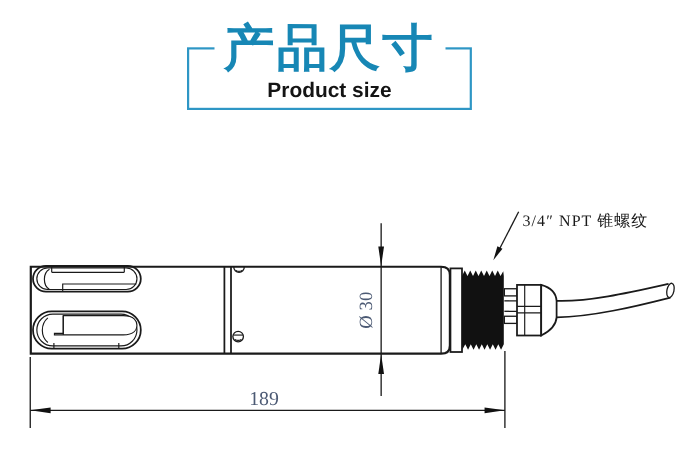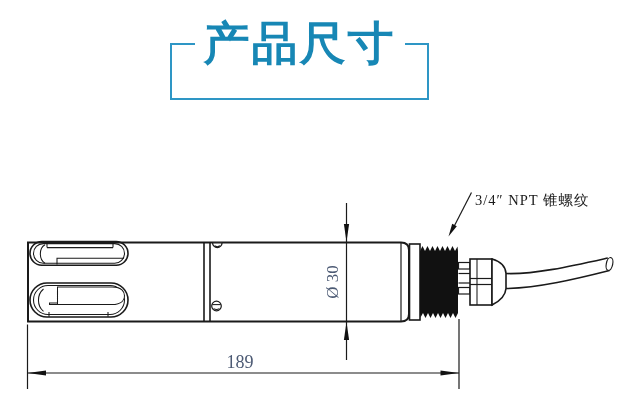--- a/index.html
+++ b/index.html
@@ -27,20 +27,21 @@
   text.dim{fill:var(--dim-color,#4c5a74);font-family:"Liberation Serif",serif;}
   text.ann{fill:#1a1a1a;font-family:"Liberation Serif",serif;letter-spacing:1px;}
 </style>
 </head>
 <body>
 
 <div class="page">
 
   <div class="title-box">
     <span class="title-cn">产品尺寸</span>
+    <span class="title-en">Product size</span>
   </div>
 
   <svg class="drawing" width="628" height="409" viewBox="0 0 628 409">
 
     <g>
       <path class="ln s20" d="M28,242.5 L401,242.5 Q409,242.5 409,250 L409,314 Q409,321.5 401,321.5 L28,321.5 Z"></path>
       <path class="ln s12" d="M401,242.5 L401,321.5"></path>
       <path class="ln s16" d="M204,242.5 L204,321.5"></path>
       <path class="ln s16" d="M210,242.5 L210,321.5"></path>
 

